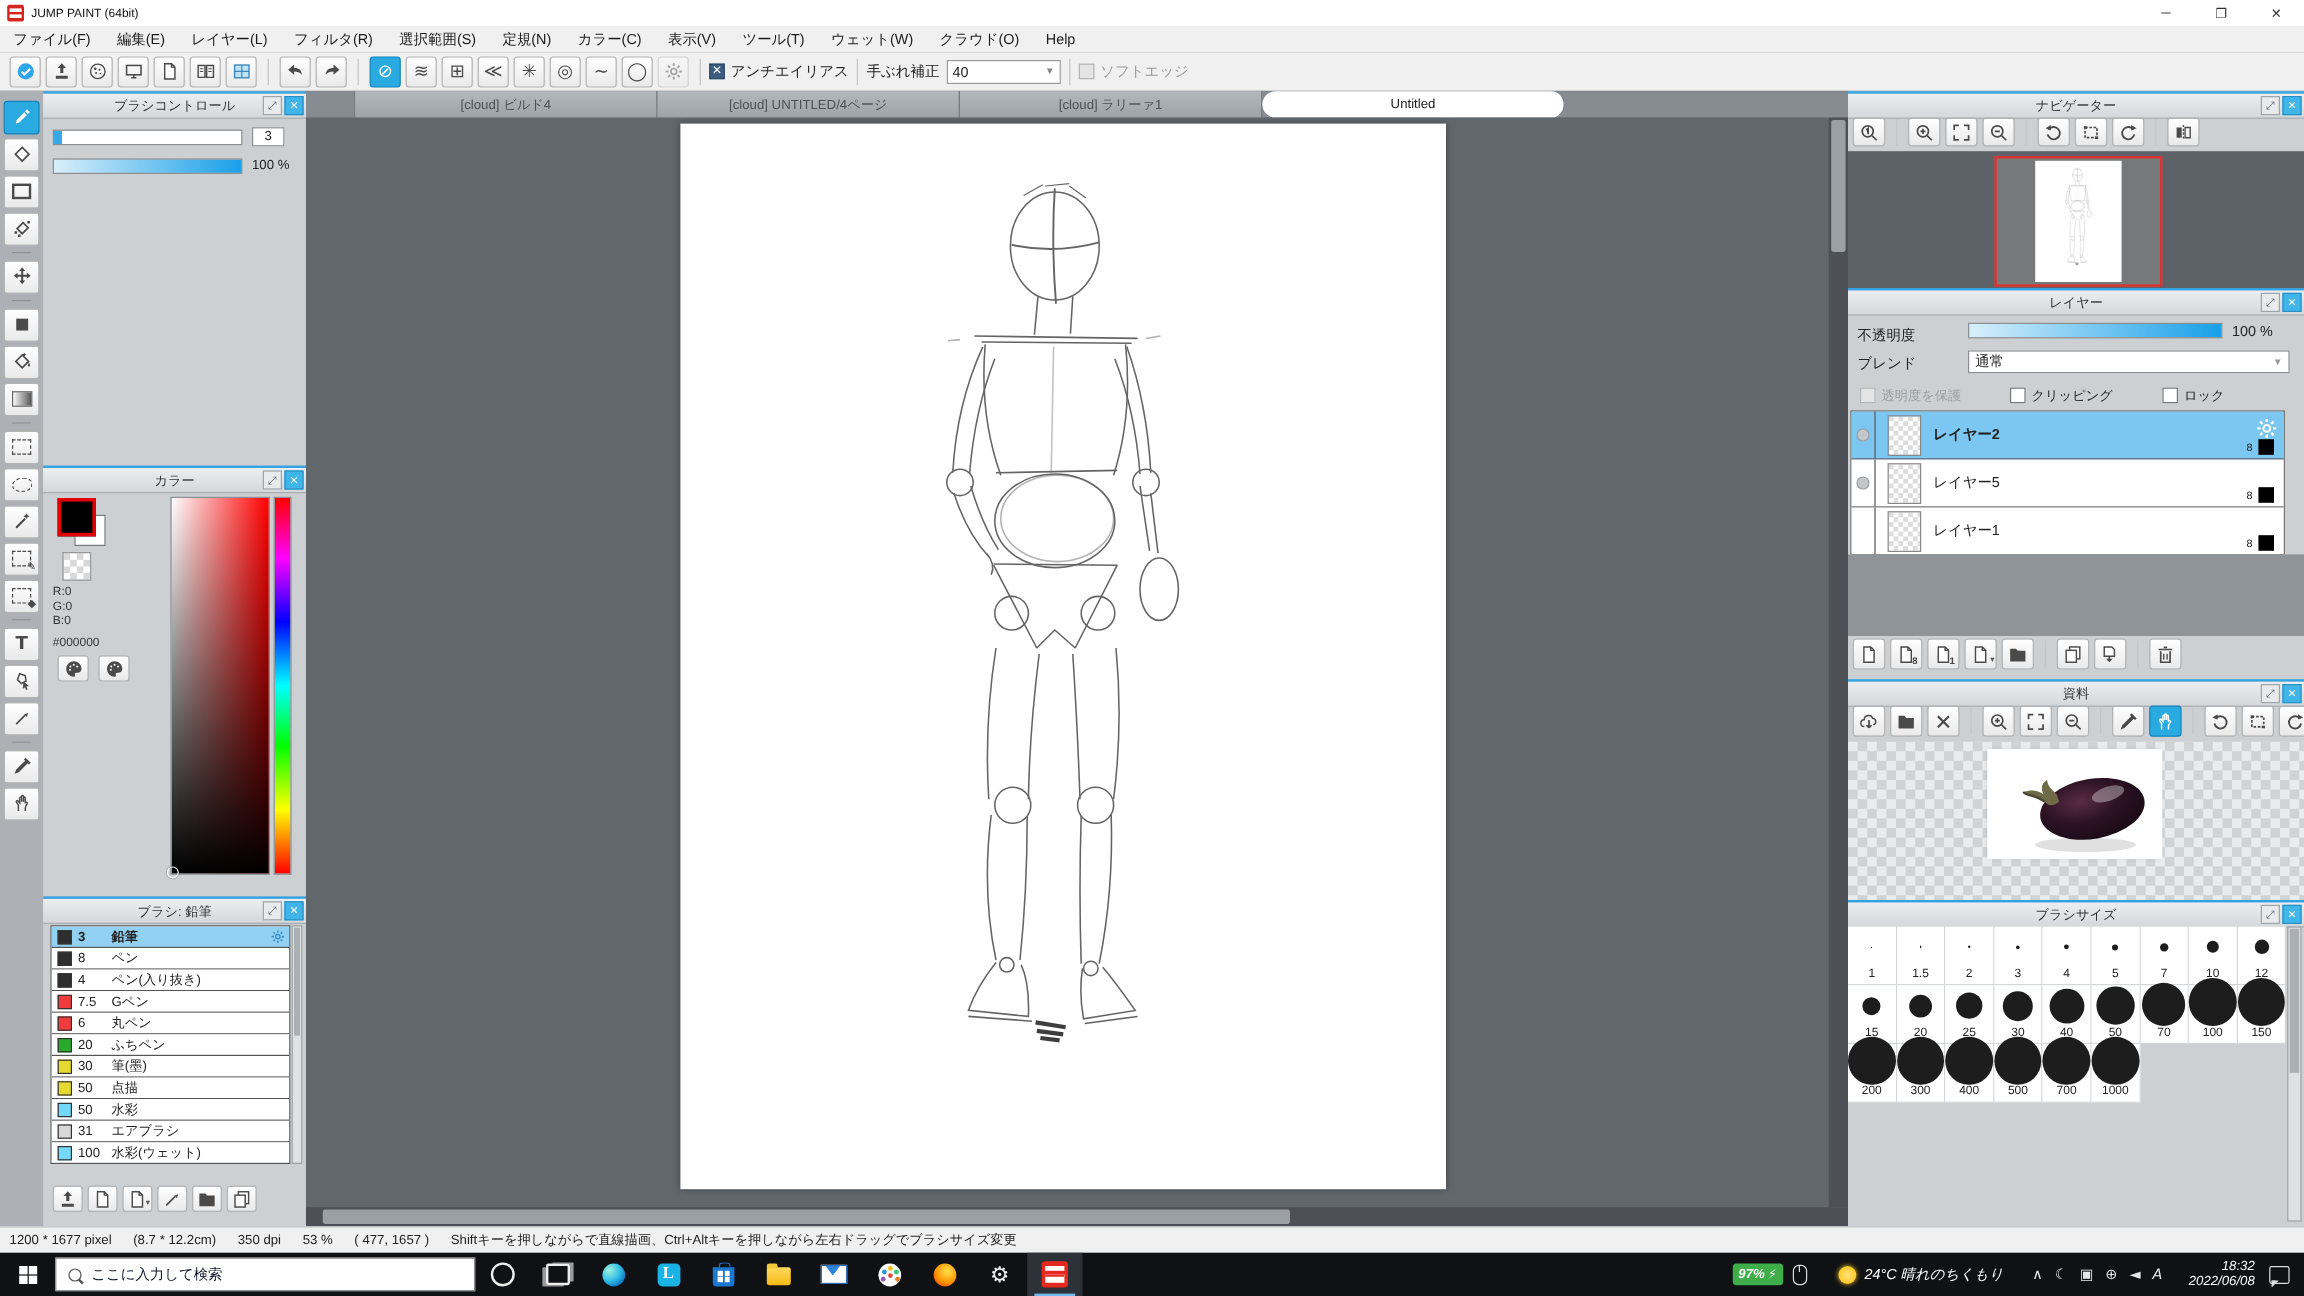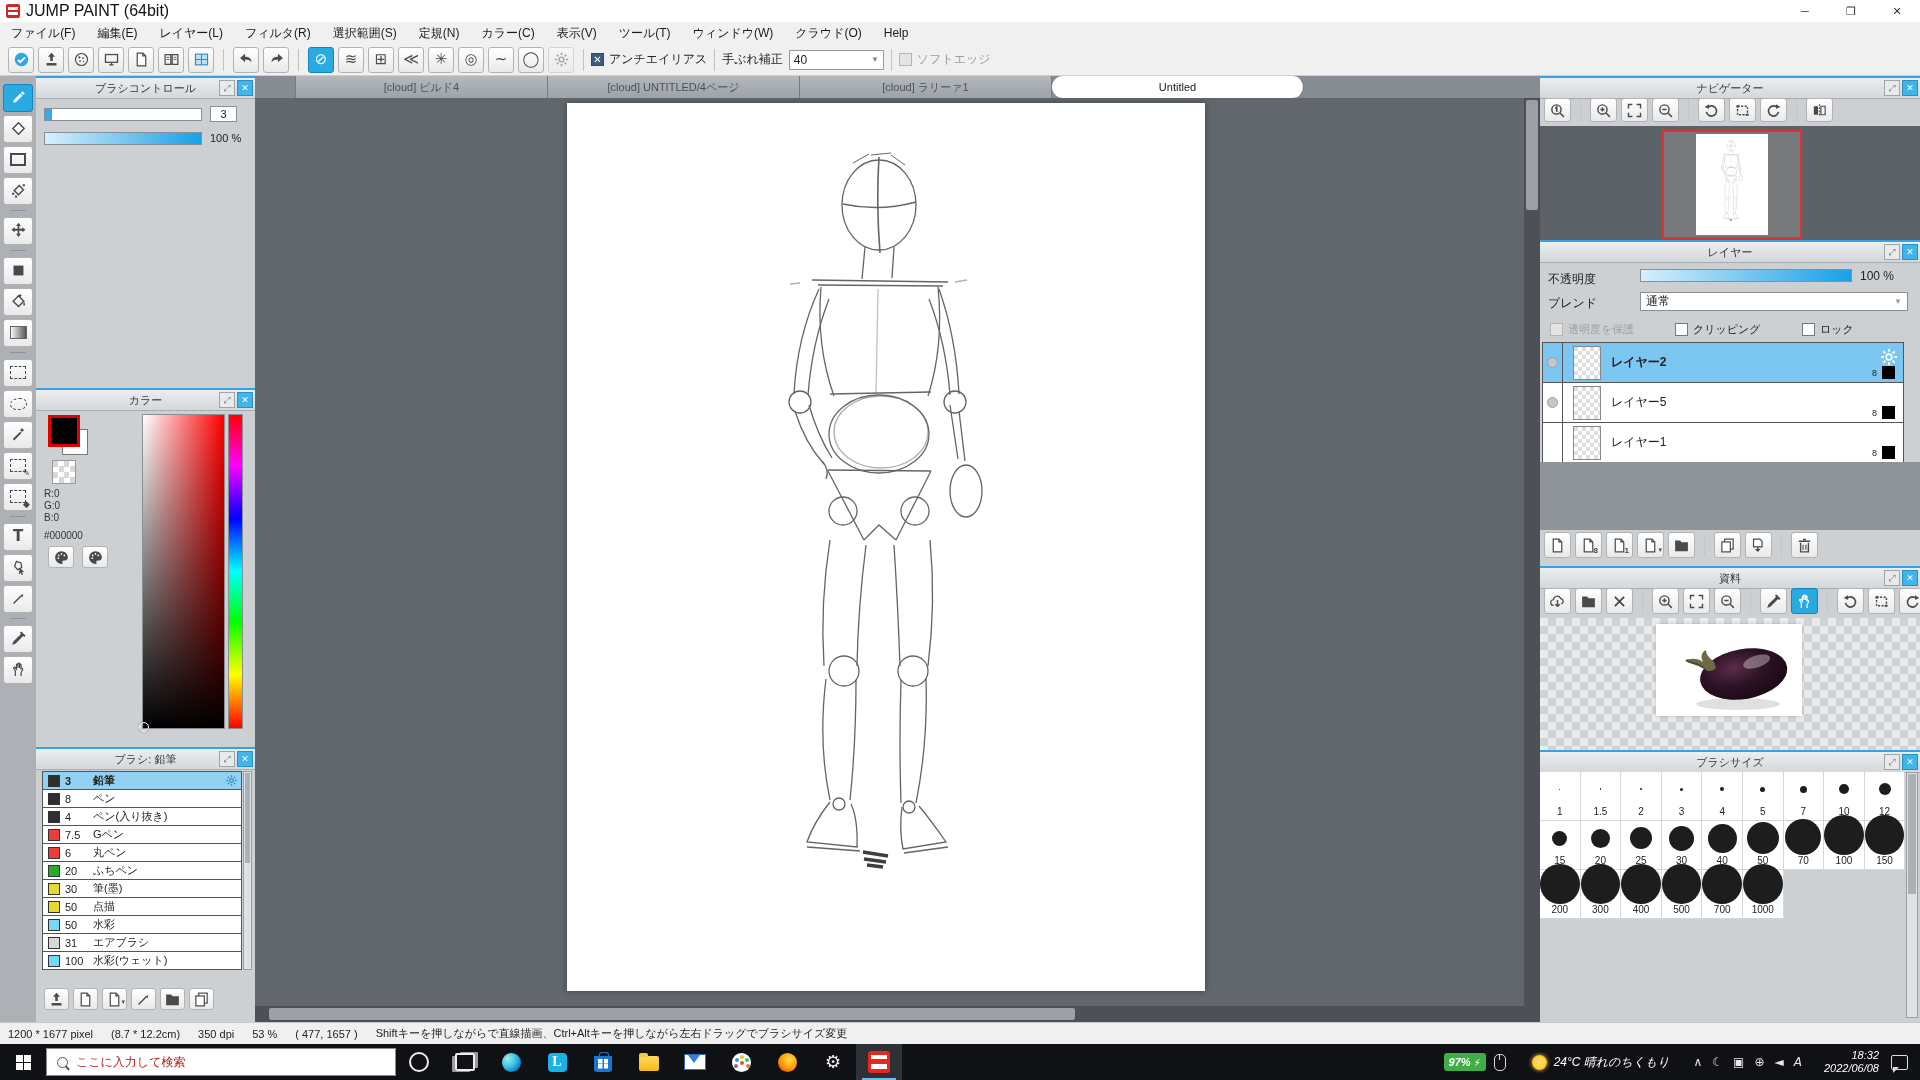--- a/index.html
+++ b/index.html
@@ -3,21 +3,21 @@
 <meta charset="utf-8">
 <style>
   html,body{margin:0;padding:0;background:#000;}
   #app{position:relative;width:1920px;height:1080px;background:#62676d;
        font-family:"Liberation Sans","DejaVu Sans",sans-serif;font-size:12px;color:#222;
        overflow:hidden;user-select:none;}
   
   #titlebar{position:absolute;left:0;top:0;width:1920px;height:22px;background:#fff;display:flex;align-items:center;border-bottom:1px solid #e2e2e2;}
   #appicon{width:14px;height:14px;margin:0 6px 0 6px;background:#d3261f;border-radius:2px;position:relative;}
   #appicon::after{content:"";position:absolute;left:2px;top:3px;width:10px;height:3px;background:#fff;box-shadow:0 5px 0 #fff;}
-  #title{font-size:16px;color:#111;}
+  #title{font-size:10px;color:#111;}
   #winbtns{margin-left:auto;display:flex;height:22px;}
   #winbtns .wbtn{width:46px;height:22px;display:flex;align-items:center;justify-content:center;font-size:11px;color:#333;}
   #menubar{position:absolute;left:0;top:22px;width:1920px;height:22px;background:#f0f0f0;display:flex;align-items:center;}
   .mitem{padding:0 11px;font-size:12px;color:#1a1a1a;height:22px;line-height:22px;}
   
   #toolbar{position:absolute;left:0;top:44px;width:1920px;height:32px;background:#f0f0f0;border-bottom:1px solid #cfcfcf;display:flex;align-items:center;padding-left:6px;box-sizing:border-box;}
   .tgroup{display:flex;align-items:center;}
   .tdiv{width:1px;height:22px;background:#c4c4c4;margin:0 7px;}
   .btn{width:26px;height:26px;margin:0 2px;background:linear-gradient(#ffffff,#e9e9e9);border:1px solid #b3b3b3;border-radius:3px;
        display:flex;align-items:center;justify-content:center;box-sizing:border-box;position:relative;color:#4a4a4a;}
@@ -150,21 +150,21 @@
              display:flex;align-items:center;padding-left:8px;box-sizing:border-box;font-size:11px;color:#222;}
   #statusbar span{margin-right:18px;white-space:nowrap;}
   
   #taskbar{position:absolute;left:0;top:1044px;width:1920px;height:36px;background:#101114;display:flex;align-items:center;color:#fff;}
   #startbtn{width:46px;height:36px;display:flex;align-items:center;justify-content:center;}
   #startbtn .winlogo{width:15px;height:15px;display:grid;grid-template-columns:7px 7px;grid-gap:1px;}
   #startbtn .winlogo i{background:#fff;}
   #searchbox{width:350px;height:28px;background:#fff;border:1px solid #8a8a8a;display:flex;align-items:center;color:#555;box-sizing:border-box;}
   .mag{width:9px;height:9px;border:1.5px solid #555;border-radius:50%;position:relative;margin:0 8px 0 10px;}
   .mag::after{content:"";position:absolute;width:5px;height:1.5px;background:#555;transform:rotate(45deg);left:7px;top:9px;}
-  #searchtext{font-size:12px;color:#b91c1c;}
+  #searchtext{font-size:12px;color:#0f172a;}
   .tbicon{width:46px;height:36px;display:flex;align-items:center;justify-content:center;position:relative;}
   .tbicon.active{background:#2d3publications238;}
   .tbicon.active{background:#2d3238;}
   .tbicon.active::after{content:"";position:absolute;left:6px;bottom:0;width:34px;height:2px;background:#76b9ed;}
   .appicon{width:20px;height:20px;display:flex;align-items:center;justify-content:center;font-size:17px;}
   .app-cortana{width:16px;height:16px;border:2px solid #eee;border-radius:50%;}
   .app-taskview{width:16px;height:14px;border:2px solid #eee;border-radius:2px;box-shadow:-4px 2px 0 -1px #9a9a9a,4px -2px 0 -1px #9a9a9a;}
   .app-edge{width:19px;height:19px;border-radius:50%;background:radial-gradient(circle at 30% 30%,#9ff0dd,#35c1e8 45%,#0b6fc0 80%);}
   .app-line{width:19px;height:19px;border-radius:4px;background:#19b3e6;color:#fff;font-weight:bold;font-size:14px;display:flex;align-items:center;justify-content:center;font-family:"Liberation Serif",serif;}
   .app-store{width:18px;height:16px;background:#1b78d0;border-radius:0 0 3px 3px;position:relative;margin-top:3px;}
@@ -404,21 +404,21 @@
   <div id="menubar">
       <span class="mitem">ファイル(F)</span>
       <span class="mitem">編集(E)</span>
       <span class="mitem">レイヤー(L)</span>
       <span class="mitem">フィルタ(R)</span>
       <span class="mitem">選択範囲(S)</span>
       <span class="mitem">定規(N)</span>
       <span class="mitem">カラー(C)</span>
       <span class="mitem">表示(V)</span>
       <span class="mitem">ツール(T)</span>
-      <span class="mitem">ウィンドウ(W)</span>
+      <span class="mitem">ウェット(W)</span>
       <span class="mitem">クラウド(O)</span>
       <span class="mitem">Help</span>
     </div>
 
   <div id="toolbar">
     <div class="tgroup" id="tb-file">
         <div class="btn">
           <svg viewBox="0 0 24 24" class="ic">
             <use href="#i-cloudsave"></use>
           </svg>

